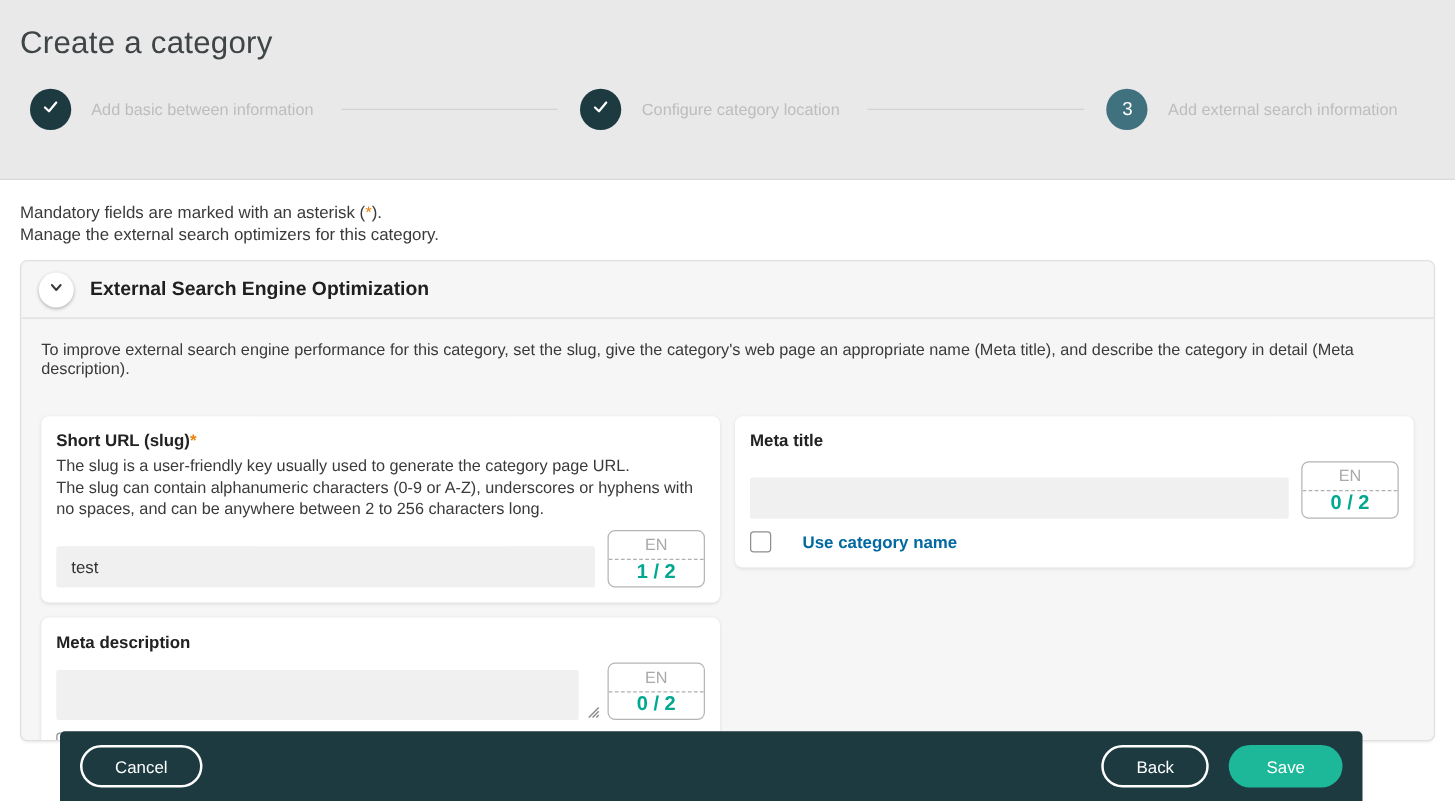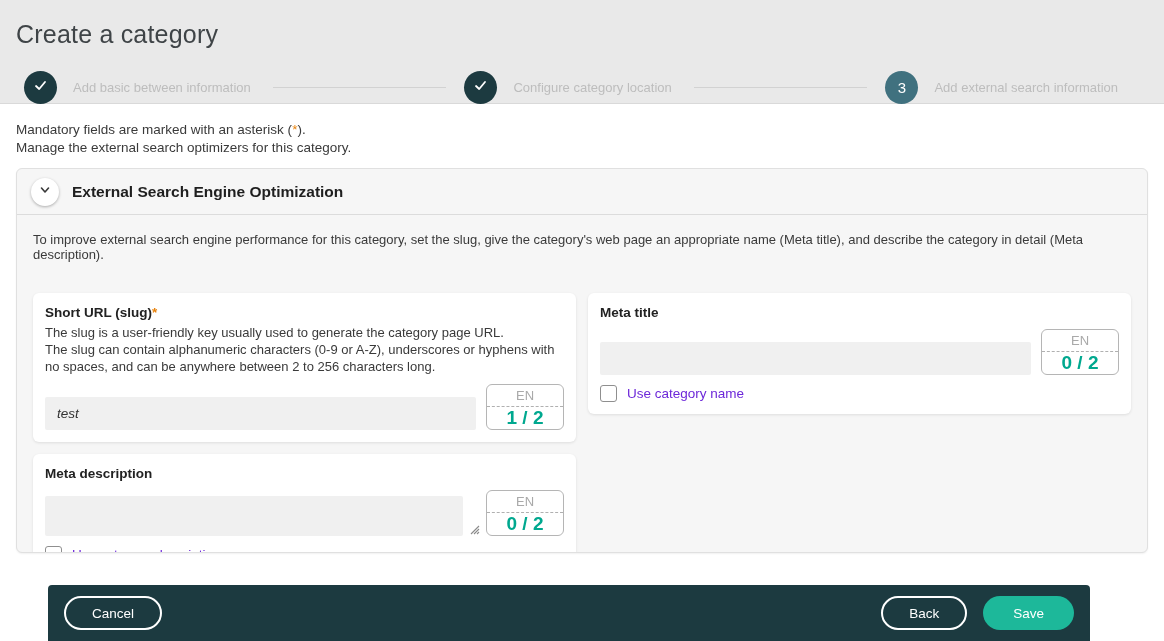--- a/index.html
+++ b/index.html
@@ -13,21 +13,21 @@
   }
   :root{
     --accent:#1db89a;
     --dark:#1c3a40;
     --step-current:#40717f;
     --orange:#e8820c;
     --counter:#00a88f;
   }
   
   .app-header{
-    height:104px;
+    height:144px;
     background:#e9e9e9;
     border-bottom:1px solid #d9d9d9;
     padding:20px 16px 0 16px;
   }
   .page-title{
     font-size:25px;
     font-weight:400;
     color:#3f4447;
     letter-spacing:0.2px;
   }
@@ -140,21 +140,20 @@
     height:33px;
     background:#f0f0f0;
     border:none;
     border-radius:2px;
     padding:0 12px;
     font-family:"Liberation Sans", sans-serif;
     font-size:13.5px;
     color:#333;
     outline:none;
     min-width:0;
-    font-style:italic;
   }
   .text-area{
     height:40px;
     resize:none;
     padding:8px 12px;
   }
   .resize-handle{
     flex:0 0 auto;
     align-self:flex-end;
     margin:0 -4px 1px -6px;
@@ -176,41 +175,42 @@
   .lang-chip .lang{
     flex:1;
     display:flex; align-items:center; justify-content:center;
     font-size:13px;
     color:#a9a9a9;
     border-bottom:1px dashed #b0b0b0;
   }
   .lang-chip .count{
     flex:1;
     display:flex; align-items:center; justify-content:center;
-    font-size:19px;
+    font-size:16px;
     font-weight:600;
     color:var(--counter);
   }
   .checkbox-row{
     margin-top:10px;
     display:flex;
     align-items:center;
   }
   .checkbox{
     width:17px; height:17px;
     border:1px solid #8f8f8f;
     border-radius:3px;
     background:#fff;
     cursor:pointer;
     flex:0 0 auto;
   }
   .checkbox-label{
-    margin-left:10px;
-    font-size:13.5px;
-    color:#6d28d9;
+    margin-left:25px;
+    font-size:13.5px;
+    color:#0369a1;
+    font-weight:bold;
   }
   
   .action-bar{
     position:absolute;
     left:48px;
     top:585px;
     width:1042px;
     height:56px;
     background:var(--dark);
     border-radius:4px 4px 0 0;

